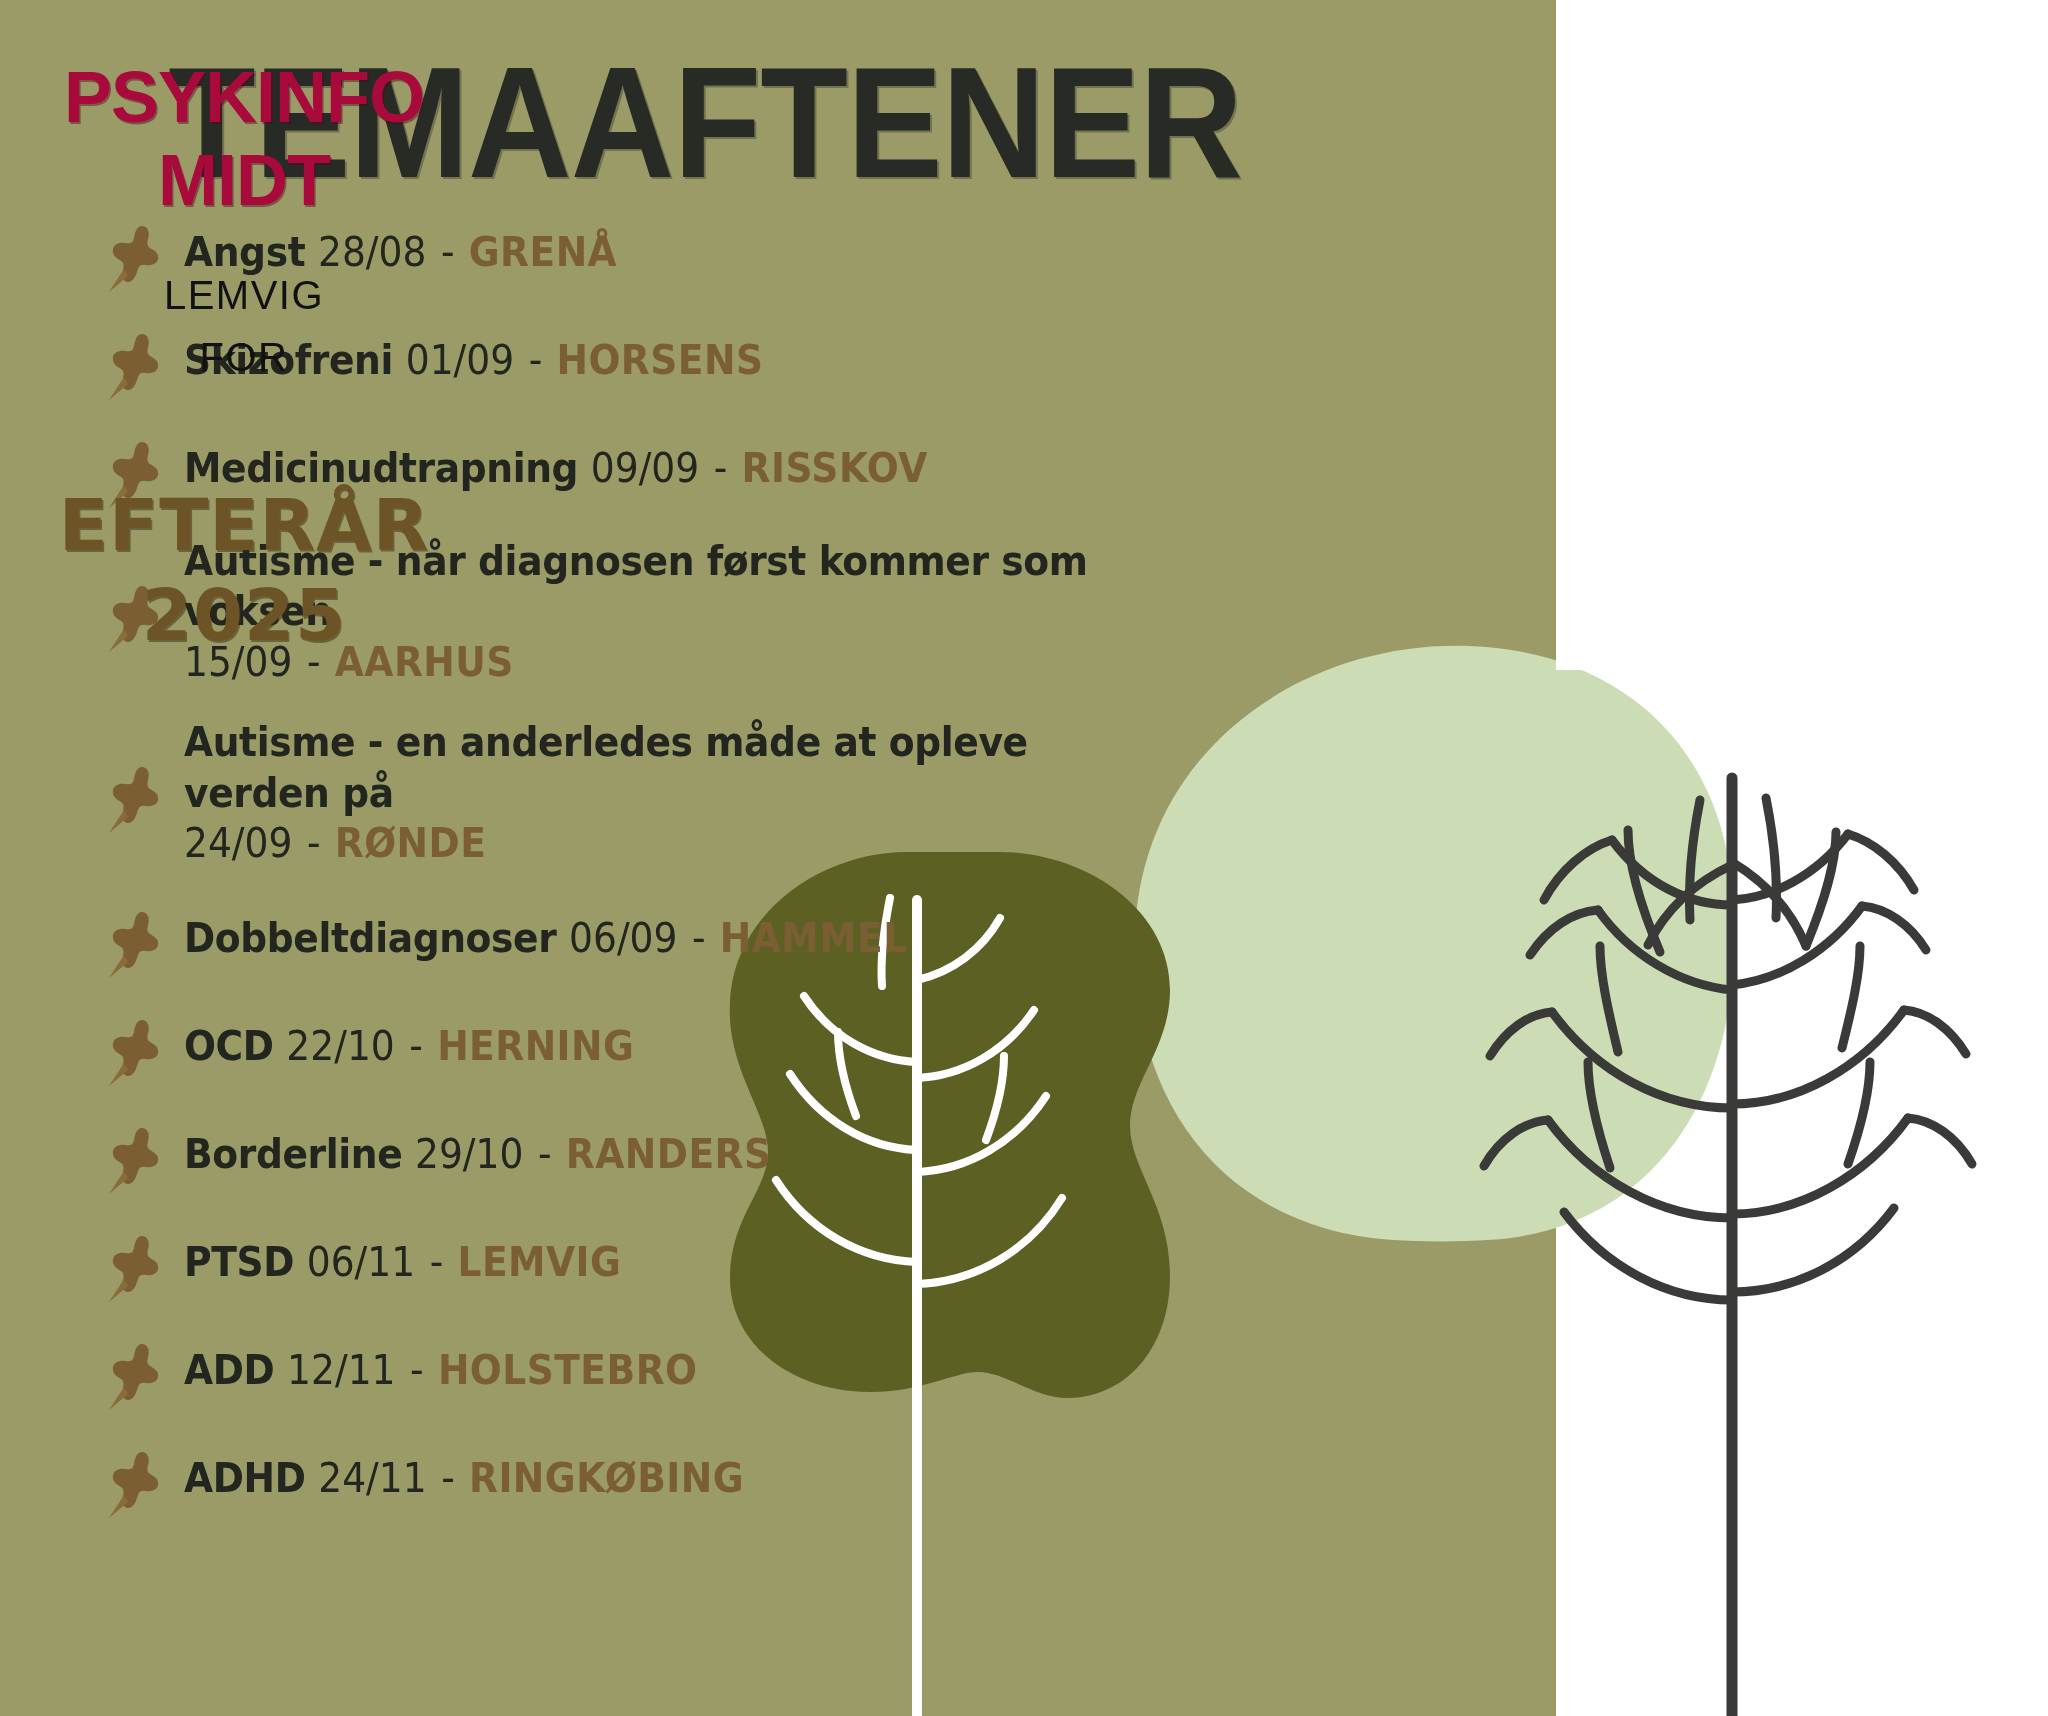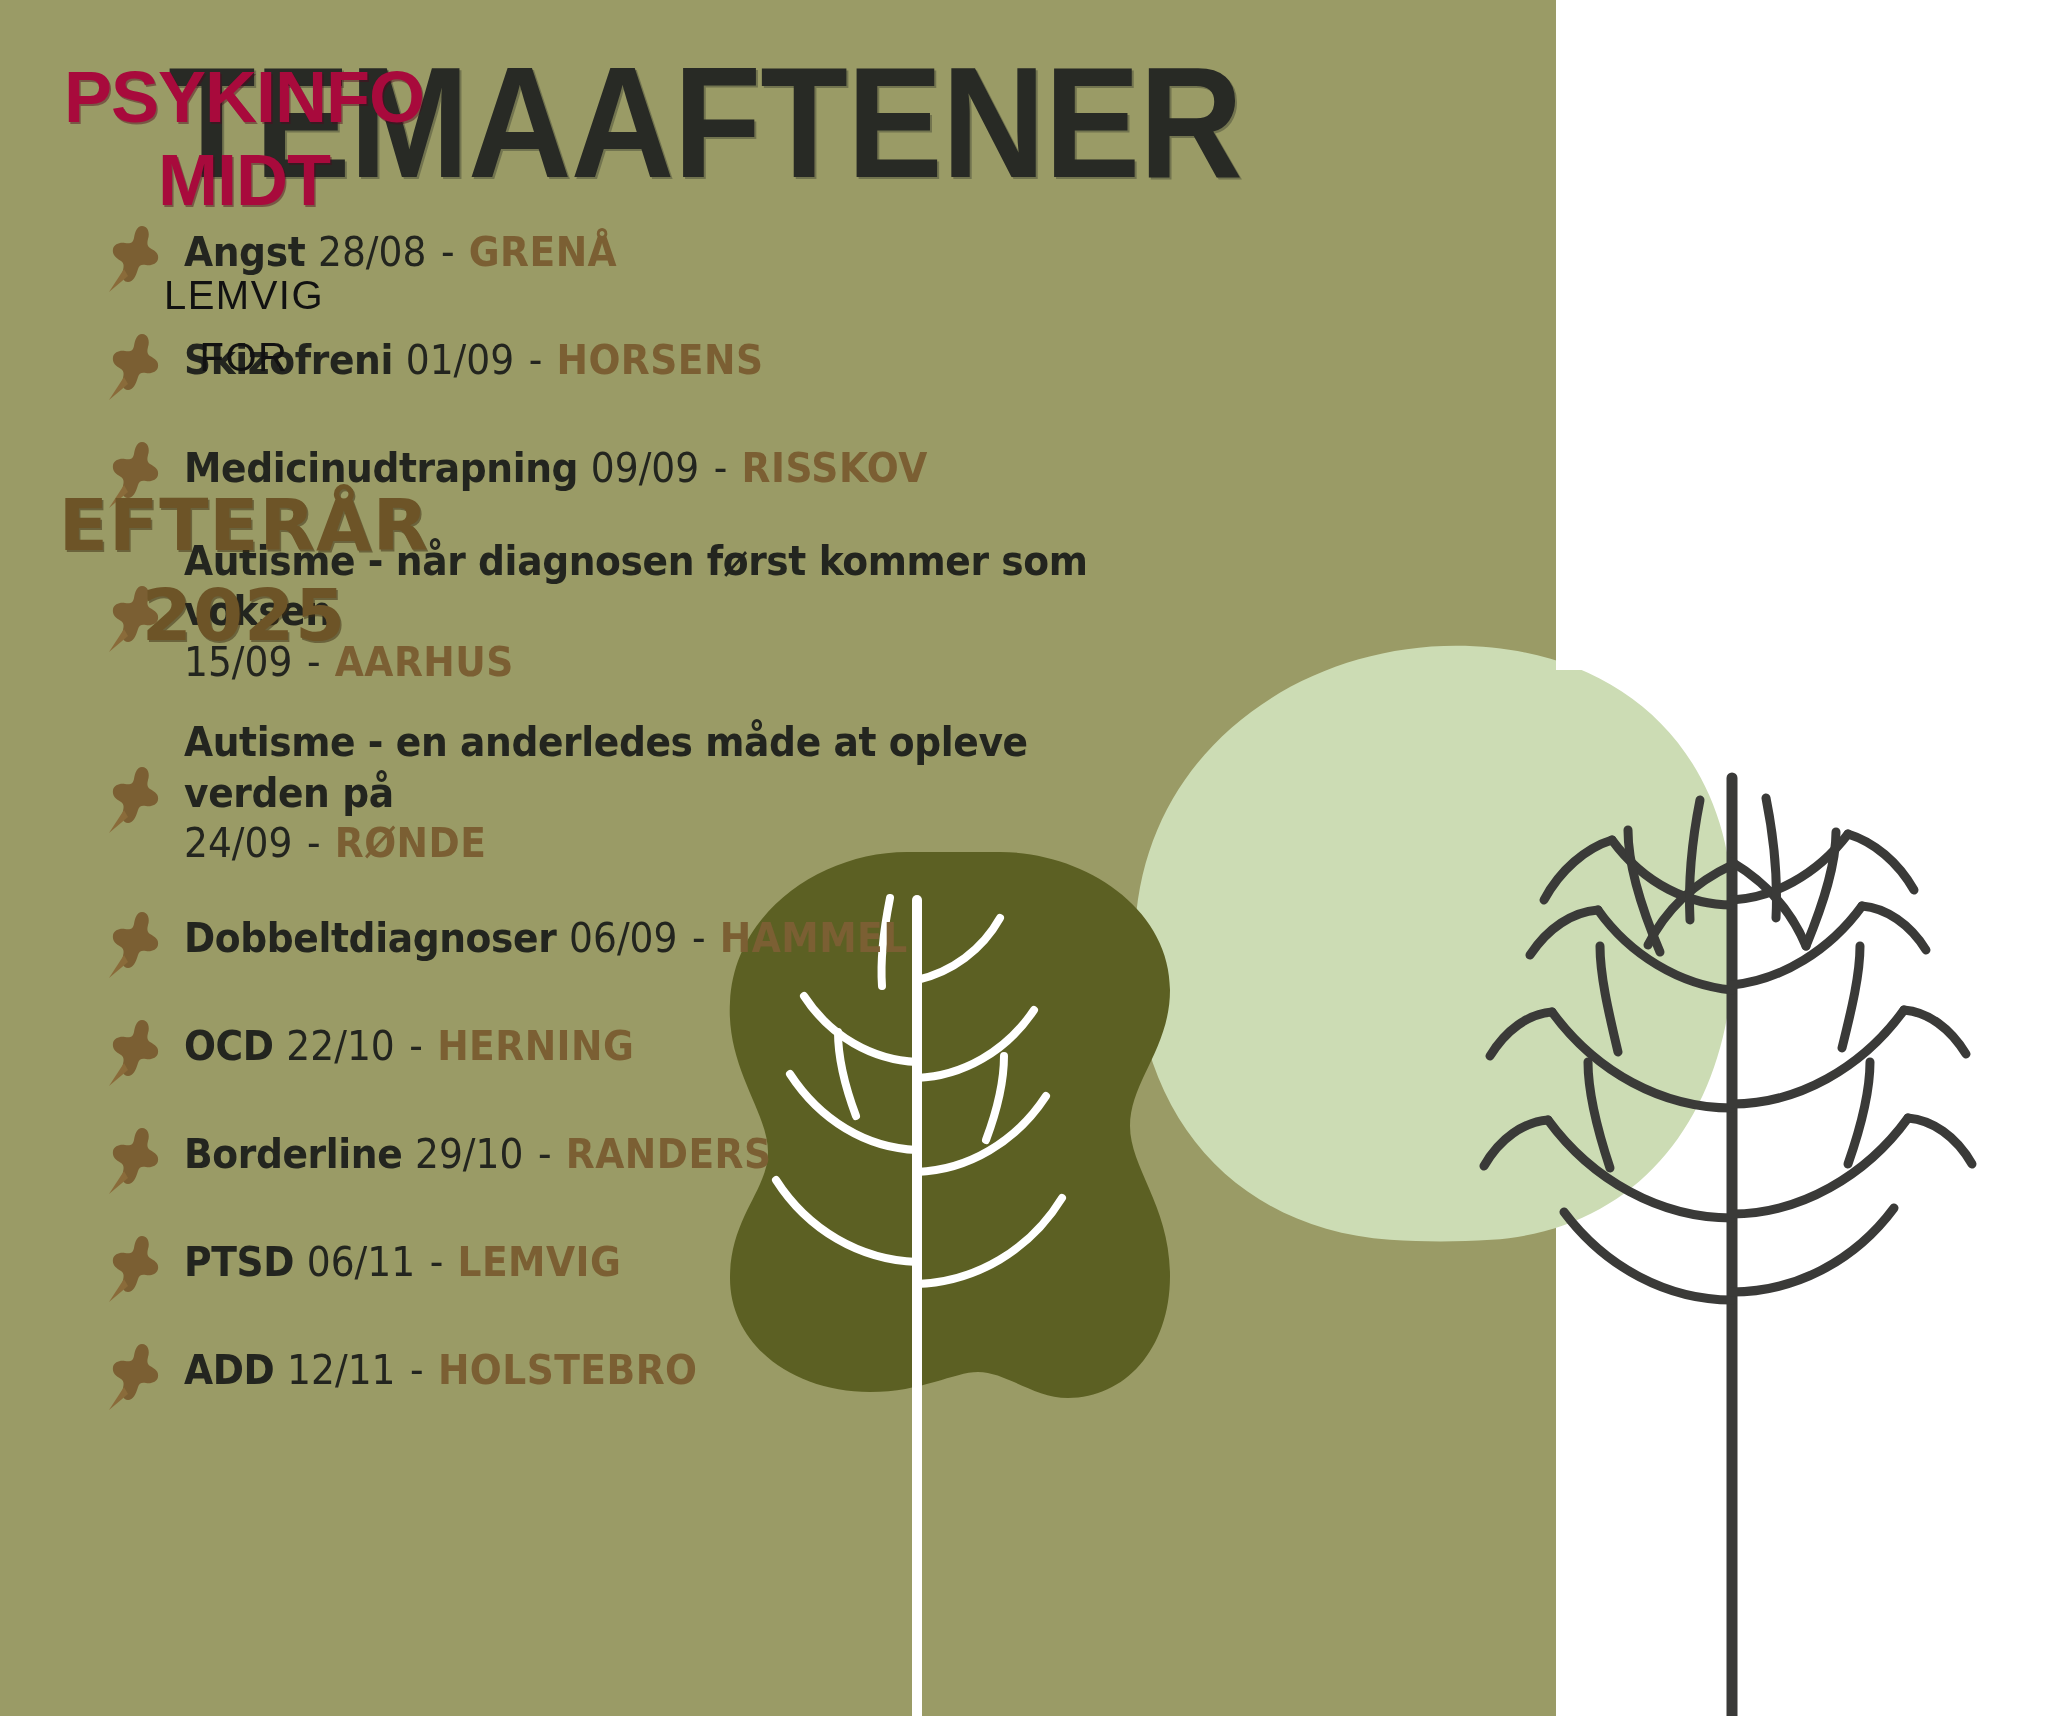--- a/index.html
+++ b/index.html
@@ -345,20 +345,34 @@
         </svg>
       </span>
       <span class="event-text">
         <span class="topic">ADD</span>
         <span class="date">12/11</span>
         <span class="dash">-</span>
         <span class="city">HOLSTEBRO</span>
       </span>
     </div>
 
+    <div class="event-row">
+      <span class="pin-wrap">
+        <svg class="pin-icon" width="54" height="70" viewBox="0 0 54 70" xmlns="http://www.w3.org/2000/svg">
+          <path d="M33 4 C39 4 41 11 39 17 C38 21 38 24 41 26 C46 29 50 31 49 37 C48 42 42 44 37 43 C33 42 30 43 29 47 C27 54 24 60 19 60 C14 60 12 54 14 48 C15 44 15 41 12 39 C7 36 3 33 4 27 C5 22 11 20 16 21 C21 22 24 21 25 16 C26 10 28 4 33 4 Z" fill="#7b5f33"></path>
+          <path d="M15 47 L0 70 L19 54 Z" fill="#8a6b3a"></path>
+        </svg>
+      </span>
+      <span class="event-text">
+        <span class="topic">ADHD</span>
+        <span class="date">24/11</span>
+        <span class="dash">-</span>
+        <span class="city">RINGKØBING</span>
+      </span>
+    </div>
 
   </div>
 
   <div class="brand">
     <span>PSYKINFO</span>
     <span>MIDT</span>
   </div>
 
   <div class="program-for">
     <span>LEMVIG</span>

